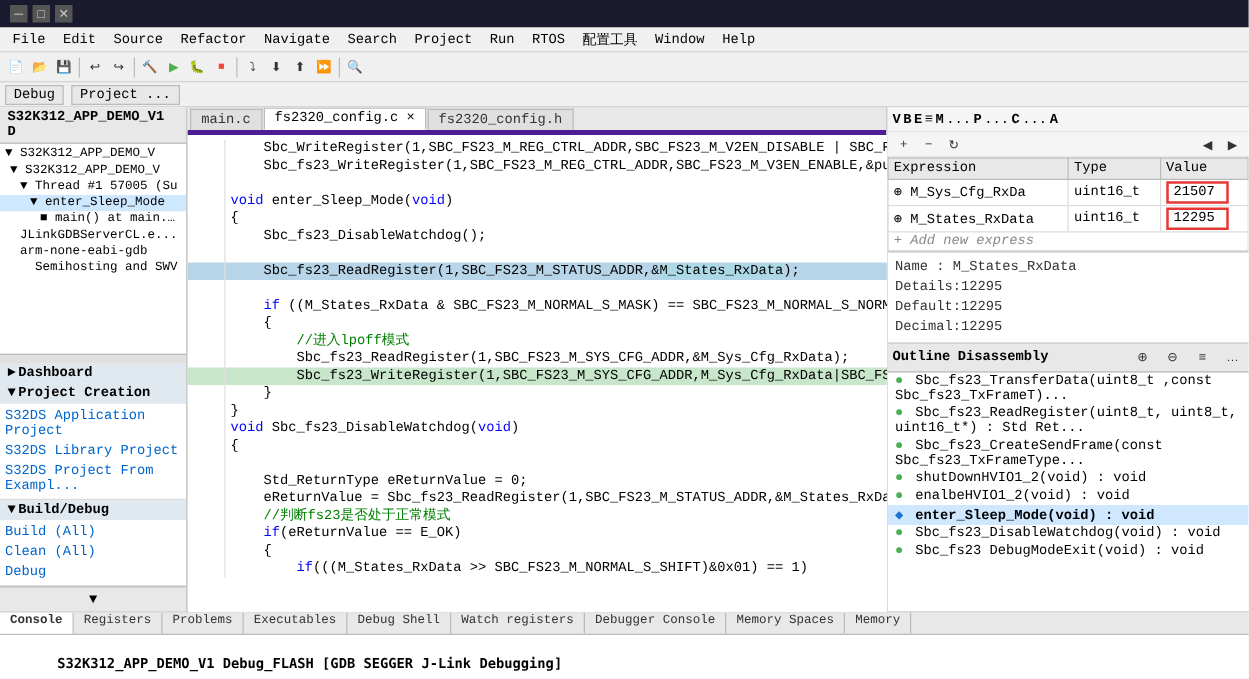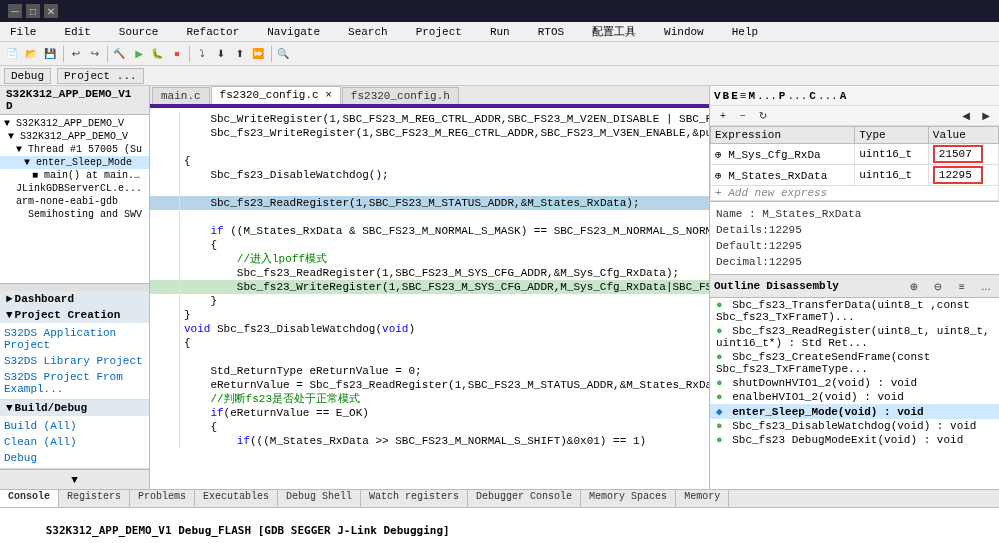--- a/index.html
+++ b/index.html
@@ -5,21 +5,21 @@
     * { box-sizing: border-box; margin: 0; padding: 0; }
     body { font-family: 'Consolas', 'Courier New', monospace; font-size: 11px; background: #f0f0f0; overflow: hidden; width: 999px; height: 543px; }
     
     
     .title-bar { background: #1a1a2e; color: #ccc; padding: 3px 8px; font-size: 11px; display: flex; align-items: center; justify-content: space-between; height: 22px; }
     .title-bar-left { display: flex; align-items: center; gap: 4px; }
     .title-controls { display: flex; gap: 4px; }
     .title-btn { width: 14px; height: 14px; border: none; background: #555; color: #ccc; font-size: 10px; cursor: pointer; display: flex; align-items: center; justify-content: center; }
     
     
-    .menu-bar { background: #f0f0f0; border-bottom: 1px solid #ccc; padding: 2px 4px; display: flex; gap: 16px; height: 20px; align-items: center; }
+    .menu-bar { background: #f0f0f0; border-bottom: 1px solid #ccc; padding: 2px 4px; display: flex; gap: 2px; height: 20px; align-items: center; }
     .menu-item { padding: 1px 6px; font-size: 11px; cursor: pointer; color: #000; }
     
     
     .toolbar { background: #f0f0f0; border-bottom: 1px solid #ccc; padding: 2px 4px; display: flex; align-items: center; gap: 1px; height: 24px; flex-wrap: wrap; }
     .tb-btn { width: 18px; height: 18px; border: 1px solid transparent; background: transparent; cursor: pointer; display: flex; align-items: center; justify-content: center; font-size: 10px; color: #333; }
     .tb-sep { width: 1px; height: 16px; background: #bbb; margin: 0 2px; }
     
     
     .debug-bar { background: #f0f0f0; border-bottom: 1px solid #ccc; padding: 1px 4px; display: flex; align-items: center; height: 20px; gap: 6px; font-size: 11px; }
     
@@ -219,20 +219,24 @@
       <div class="code-line">
         <span class="line-num"></span>
         <span class="code-text">    Sbc_fs23_WriteRegister(1,SBC_FS23_M_REG_CTRL_ADDR,SBC_FS23_M_V3EN_ENABLE,&amp;pu16RxData_V</span>
       </div>
 
       <div class="code-line">
         <span class="line-num"></span>
         <span class="code-text"> </span>
       </div>
 
+      <div class="code-line">
+        <span class="line-num"></span>
+        <span class="code-text"><span class="kw">void</span> enter_Sleep_Mode(<span class="kw">void</span>)</span>
+      </div>
 
       <div class="code-line">
         <span class="line-num"></span>
         <span class="code-text">{</span>
       </div>
 
       <div class="code-line">
         <span class="line-num"></span>
         <span class="code-text">    Sbc_fs23_DisableWatchdog();</span>
       </div>

